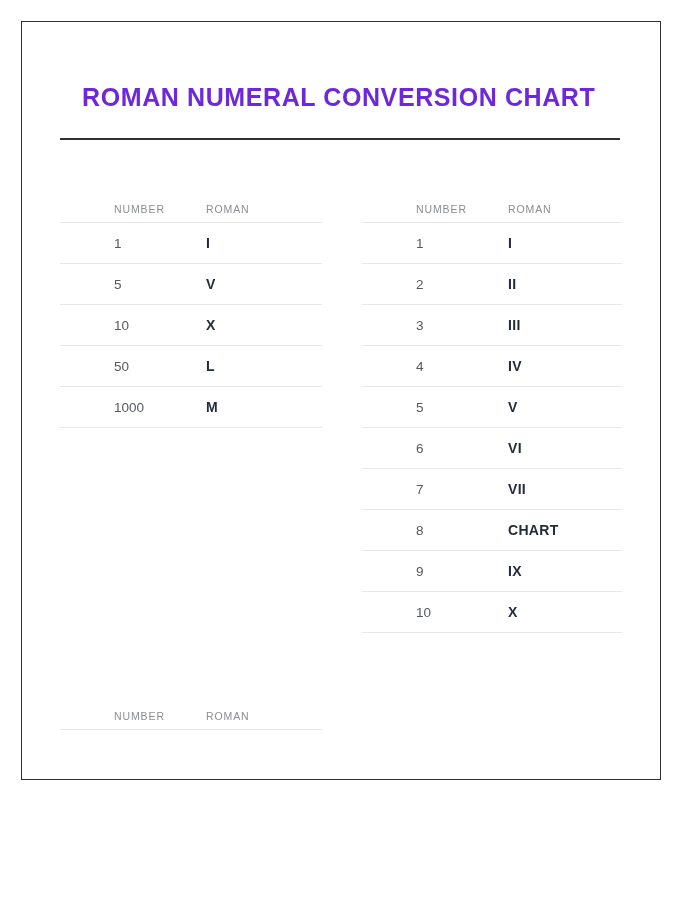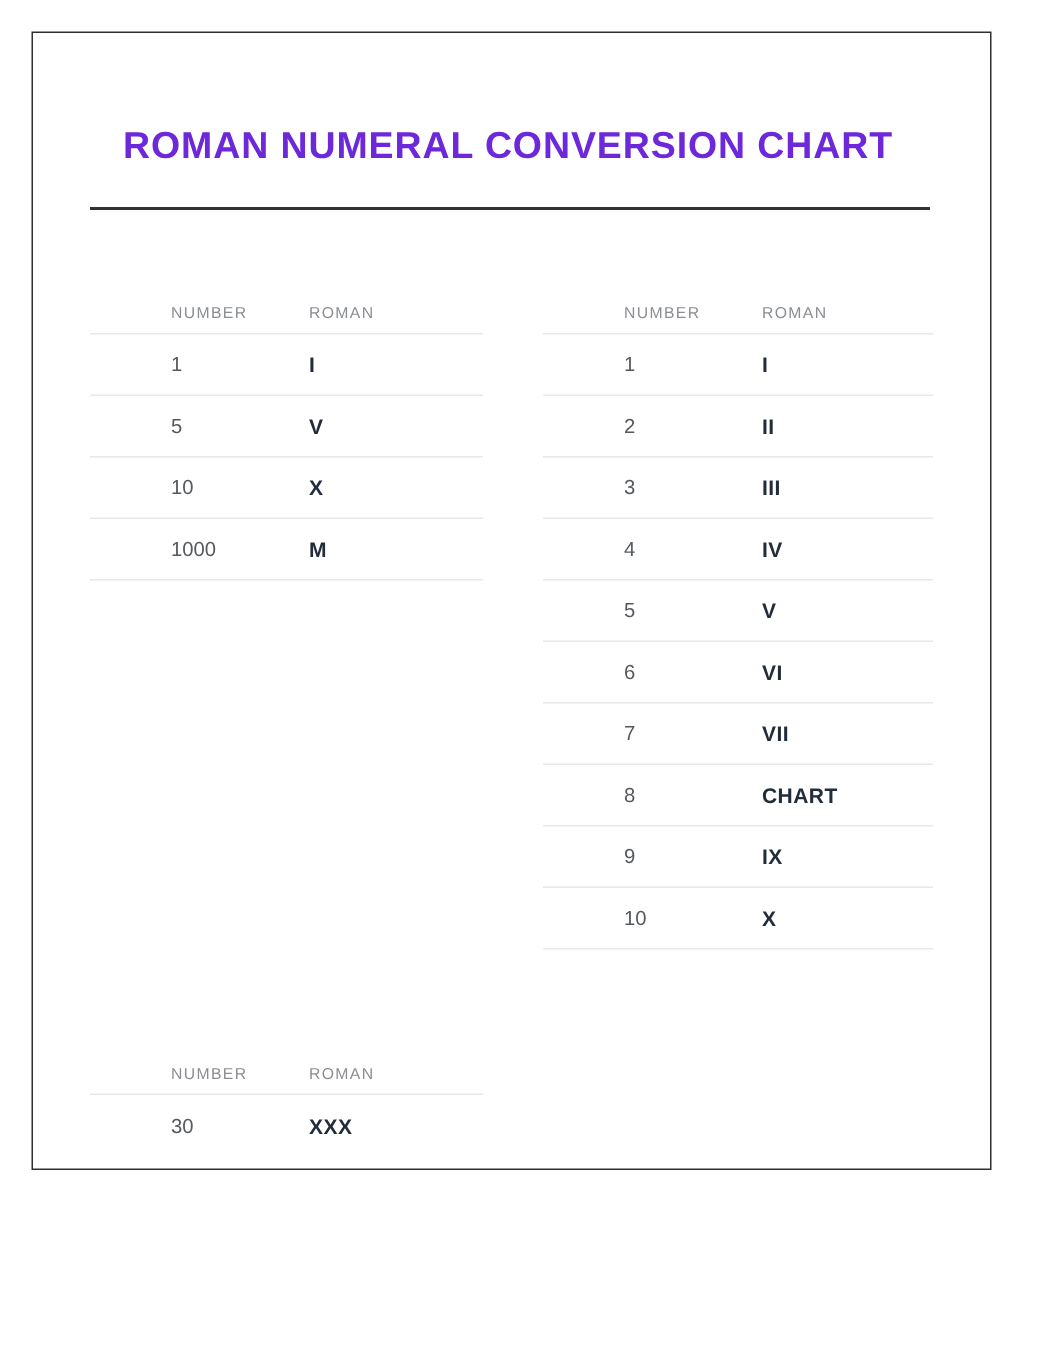--- a/index.html
+++ b/index.html
@@ -124,20 +124,24 @@
   </div>
   <div class="t-row">
     <span class="cell-num">5</span>
     <span class="cell-rom">V</span>
   </div>
   <div class="t-row">
     <span class="cell-num">10</span>
     <span class="cell-rom">X</span>
   </div>
   <div class="t-row">
+    <span class="cell-num">50</span>
+    <span class="cell-rom">L</span>
+  </div>
+  <div class="t-row">
     <span class="cell-num">1000</span>
     <span class="cell-rom">M</span>
   </div>
 </div>
 
 <div id="table-sequence" class="conv-table">
   <div class="t-row header-row">
     <span class="cell-num">NUMBER</span>
     <span class="cell-rom">ROMAN</span>
   </div>
@@ -181,17 +185,13 @@
     <span class="cell-num">10</span>
     <span class="cell-rom">X</span>
   </div>
 </div>
 
 <div id="table-tens" class="conv-table">
   <div class="t-row header-row">
     <span class="cell-num">NUMBER</span>
     <span class="cell-rom">ROMAN</span>
   </div>
-  <div class="t-row no-rule">
-    <span class="cell-num">30</span>
-    <span class="cell-rom">XXX</span>
-  </div>
 </div>
 
 </body></html>

